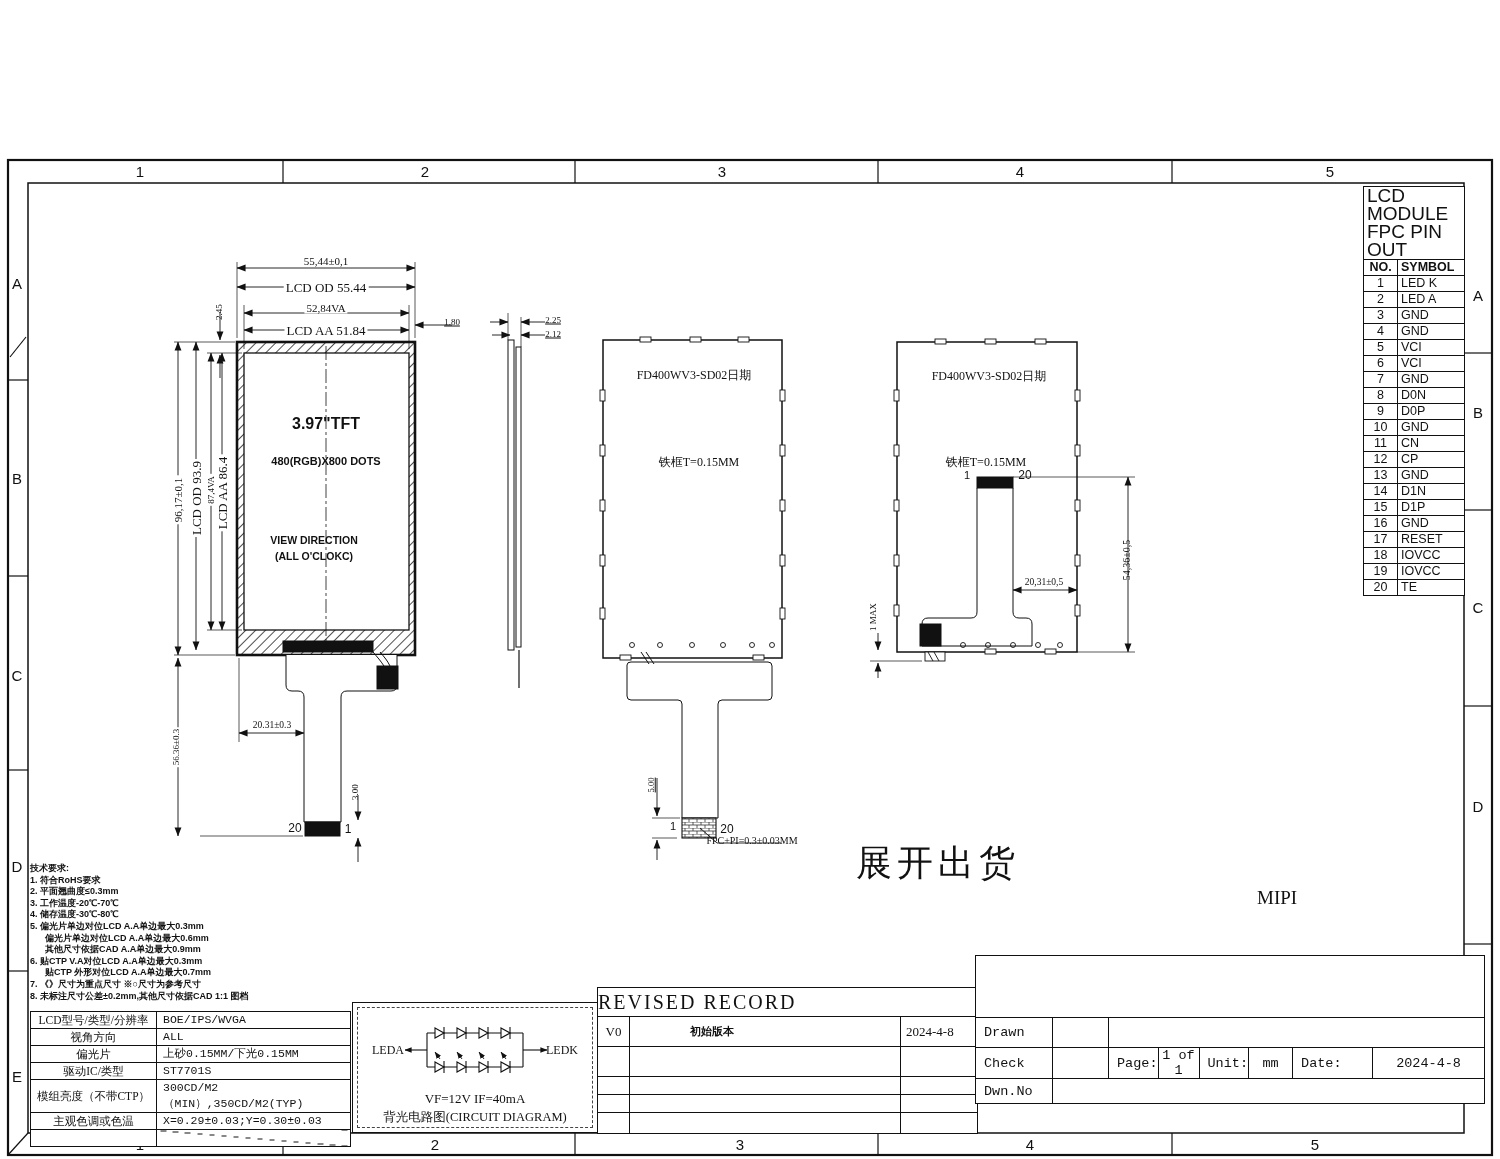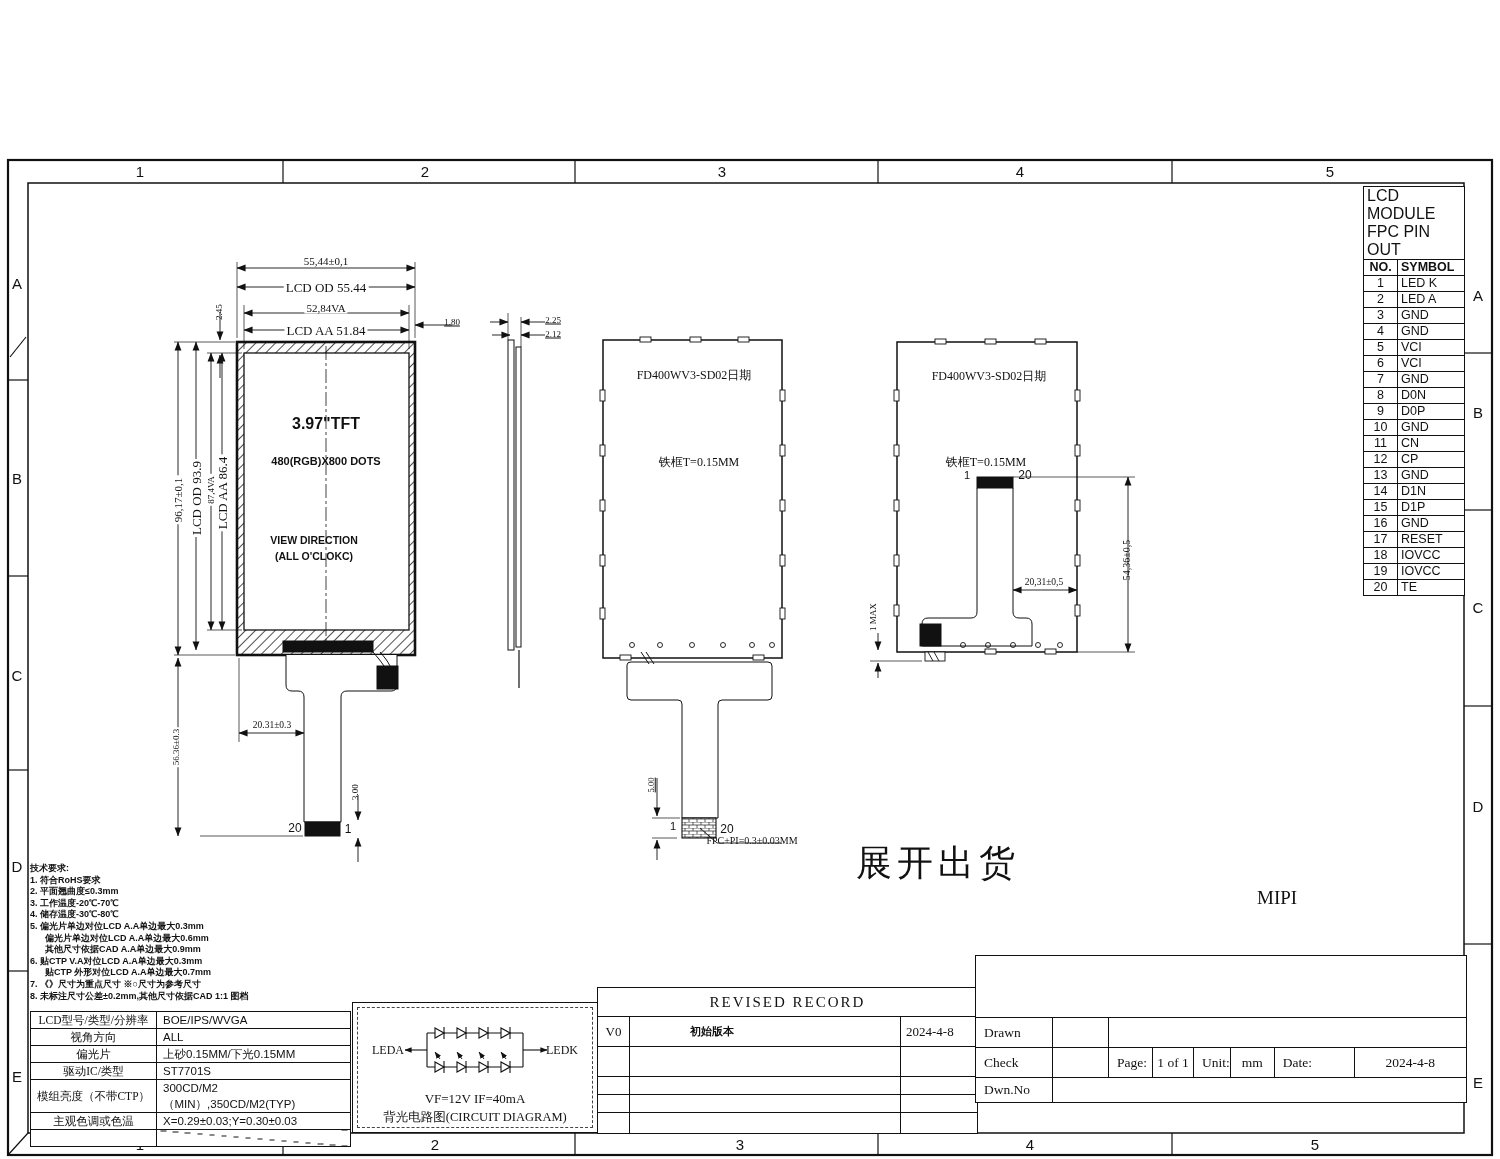--- a/index.html
+++ b/index.html
@@ -12,44 +12,44 @@
 .rot{transform:translate(-50%,-50%) rotate(-90deg)}
 .bg{background:#fff;padding:0 2px}
 .u{text-decoration:underline}
 .b{font-weight:bold}
 .zone{position:absolute;font-size:15px;font-family:"Liberation Sans",sans-serif;transform:translate(-50%,-50%)}
 
 .pin-table{position:absolute;left:1363px;top:186px;border-collapse:collapse;background:#fff;font-size:12.5px}
 .pin-table td{border:1.2px solid #111;height:16px;line-height:15px;padding:0 0 0 3px}
 .pin-table td.no{width:34px;text-align:center;padding:0}
 .pin-table td.sym{width:67px}
-.pin-table .ttl td{height:38px;font-size:16px;line-height:18px;padding-left:3px}
+.pin-table .ttl td{height:38px;font-size:19px;line-height:18px;padding-left:3px}
 
 .notes{position:absolute;left:30px;top:863px;width:310px;font-size:9px;font-weight:bold;line-height:11.6px;font-family:"Liberation Sans",sans-serif}
 .notes .cont{padding-left:15px}
 .notes .n{padding-left:0}
 
 .spec{position:absolute;left:30px;top:1011px;border-collapse:collapse;background:#fff}
 .spec td{border:1.2px solid #111;height:17px;line-height:16px}
 .spec td.k{width:126px;text-align:center;font-size:11.5px;font-family:"Liberation Serif",serif}
-.spec td.v{width:194px;padding-left:6px;font-size:11.5px;font-family:Liberation Sans, sans-serif}
+.spec td.v{width:194px;padding-left:6px;font-size:11.5px;font-family:Liberation Mono, monospace}
 .spec td.diag{background:linear-gradient(to right top,#fff 49.3%,#111 49.3%,#111 50.7%,#fff 50.7%)}
 
 .circ-outer{position:absolute;left:352px;top:1002px;width:246px;height:131px;border:1px solid #111;background:#fff}
 .circ-inner{position:absolute;left:4px;top:4px;right:4px;bottom:4px;border:1px dashed #444}
 
 .rev{position:absolute;left:597px;top:987px;border-collapse:collapse;background:#fff}
 .rev td{border:1.3px solid #111;font-family:"Liberation Serif",serif;font-size:13px}
 .rev .c0{width:32px;text-align:center}
 .rev .c1{width:271px;padding-left:60px}
 .rev .c2{width:77px;padding-left:5px}
-.rev .hd{height:29px;text-align:center;font-size:15px;letter-spacing:2px}
+.rev .hd{height:29px;text-align:left;font-size:20px;letter-spacing:2px}
 
 .tblock{position:absolute;left:975px;top:955px;border-collapse:collapse;background:#fff}
-.tblock td{border:1.3px solid #111;font-family:Liberation Serif, serif;font-size:13.5px;padding-left:8px}
+.tblock td{border:1.3px solid #111;font-family:Liberation Mono, monospace;font-size:13.5px;padding-left:8px}
 .tblock td.val{text-align:center;padding-left:0}
 </style>
 </head>
 <body>
 
 <div class="sheet">
 
   <svg class="abs" style="left:0;top:0" width="1500" height="1159" viewBox="0 0 1500 1159">
     <g fill="none" stroke="#111">
       <rect x="8" y="160" width="1484" height="995" stroke-width="2.2"></rect>

